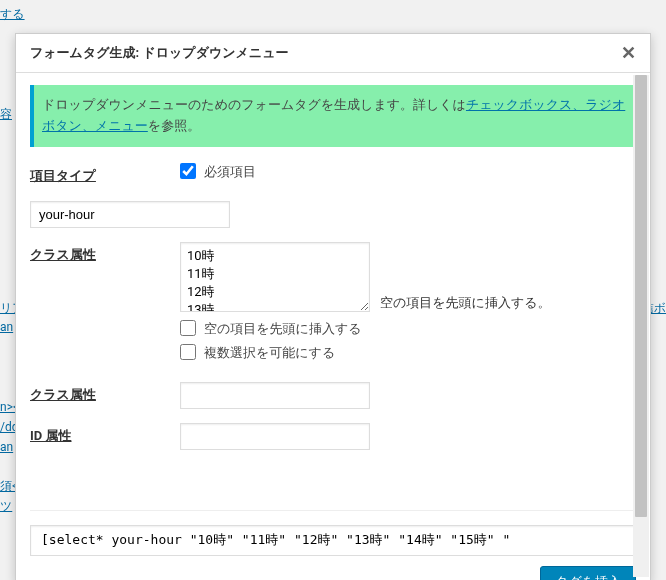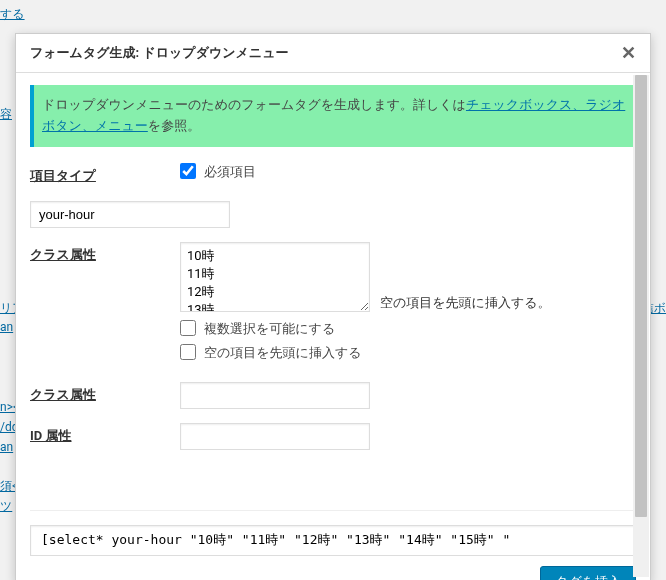--- a/index.html
+++ b/index.html
@@ -218,25 +218,25 @@
             <textarea class="textarea-options" style="">10時
 11時
 12時
 13時
 14時
 15時</textarea>
             <span class="option-hint">空の項目を先頭に挿入する。</span>
           </div>
           <div class="checkbox-row">
             <input type="checkbox" style="">
-            <label>複数選択を可能にする</label>
+            <label>空の項目を先頭に挿入する</label>
           </div>
           <div class="checkbox-row">
             <input type="checkbox" style="">
-            <label>空の項目を先頭に挿入する</label>
+            <label>複数選択を可能にする</label>
           </div>
         </div>
       </div>
 
       <div class="form-row">
         <div class="form-label">クラス属性</div>
         <div class="form-control-col">
           <input type="text" class="text-input narrow-input" value="" style="">
         </div>
       </div>

